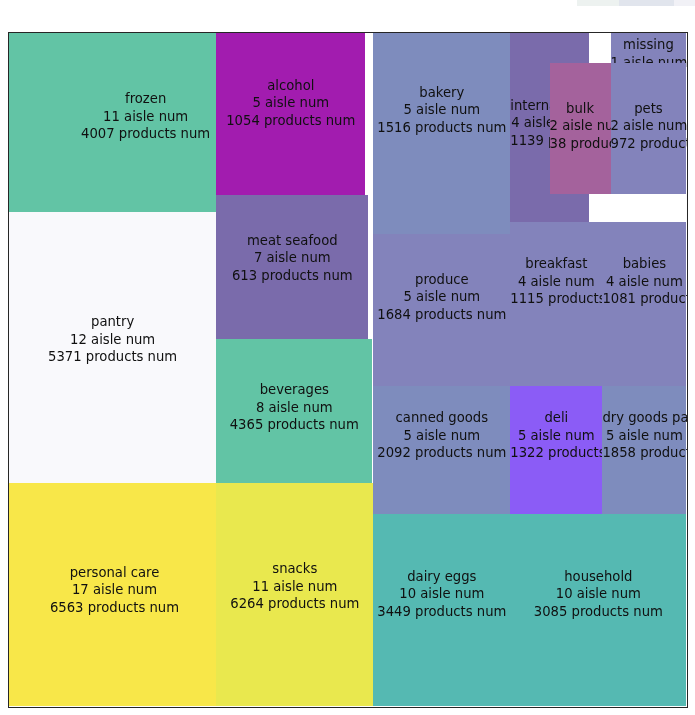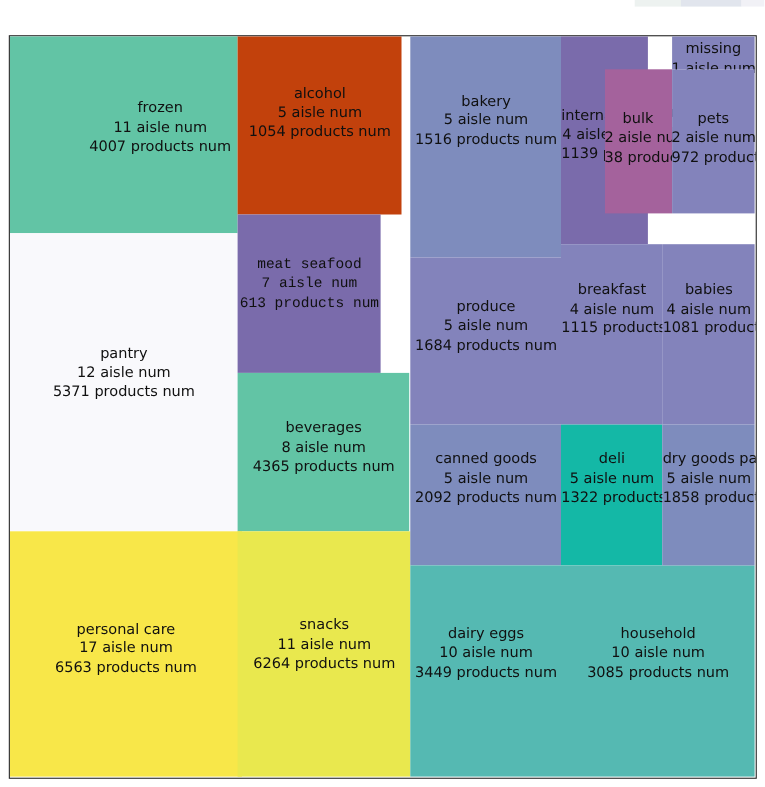--- a/index.html
+++ b/index.html
@@ -86,28 +86,28 @@
           <span class="ln">5371 products num</span>
         </div>
       </div>
       <div class="tile" style="left: 0px; top: 449.831px; width: 211px; height: 223.569px; background: rgb(248, 231, 73);">
         <div class="tile-label" style="top: 80.808px;">
           <span class="ln">personal care</span>
           <span class="ln">17 aisle num</span>
           <span class="ln">6563 products num</span>
         </div>
       </div>
-      <div class="tile" style="left: 207.284px; top: 0px; width: 149px; height: 161.616px; background: #c2410c;">
+      <div class="tile" style="left: 207.284px; top: 0px; width: 149px; height: 161.616px; background: #a21caf;">
         <div class="tile-label" style="top: 43.771px;">
           <span class="ln">alcohol</span>
           <span class="ln">5 aisle num</span>
           <span class="ln">1054 products num</span>
         </div>
       </div>
-      <div class="tile" style="left: 207.284px; top: 161.616px; width: 130px; height: 144.781px; background: rgb(122, 107, 171); font-family: Liberation Mono, monospace;">
+      <div class="tile" style="left: 207.284px; top: 161.616px; width: 152px; height: 144.781px; background: rgb(122, 107, 171);">
         <div class="tile-label" style="top: 37.037px;">
           <span class="ln">meat seafood</span>
           <span class="ln">7 aisle num</span>
           <span class="ln">613 products num</span>
         </div>
       </div>
       <div class="tile" style="left: 207.284px; top: 306.397px; width: 156px; height: 143.434px; background: rgb(98, 196, 165);">
         <div class="tile-label" style="top: 41.7508px;">
           <span class="ln">beverages</span>
           <span class="ln">8 aisle num</span>
@@ -156,21 +156,21 @@
           <span class="ln">1139 products num</span>
         </div>
       </div>
       <div class="tile" style="left: 501.276px; top: 188.552px; width: 92.1264px; height: 164.31px; background: rgb(131, 131, 187);">
         <div class="tile-label" style="top: 33.67px;">
           <span class="ln">breakfast</span>
           <span class="ln">4 aisle num</span>
           <span class="ln">1115 products num</span>
         </div>
       </div>
-      <div class="tile" style="left: 501.276px; top: 352.862px; width: 92.1264px; height: 127.946px; background: #14b8a6;">
+      <div class="tile" style="left: 501.276px; top: 352.862px; width: 92.1264px; height: 127.946px; background: #8b5cf6;">
         <div class="tile-label" style="top: 23.569px;">
           <span class="ln">deli</span>
           <span class="ln">5 aisle num</span>
           <span class="ln">1322 products num</span>
         </div>
       </div>
       <div class="tile" style="left: 501.276px; top: 480.808px; width: 176.124px; height: 192.592px; background: rgb(85, 185, 178);">
         <div class="tile-label" style="top: 53.872px;">
           <span class="ln">household</span>
           <span class="ln">10 aisle num</span>

